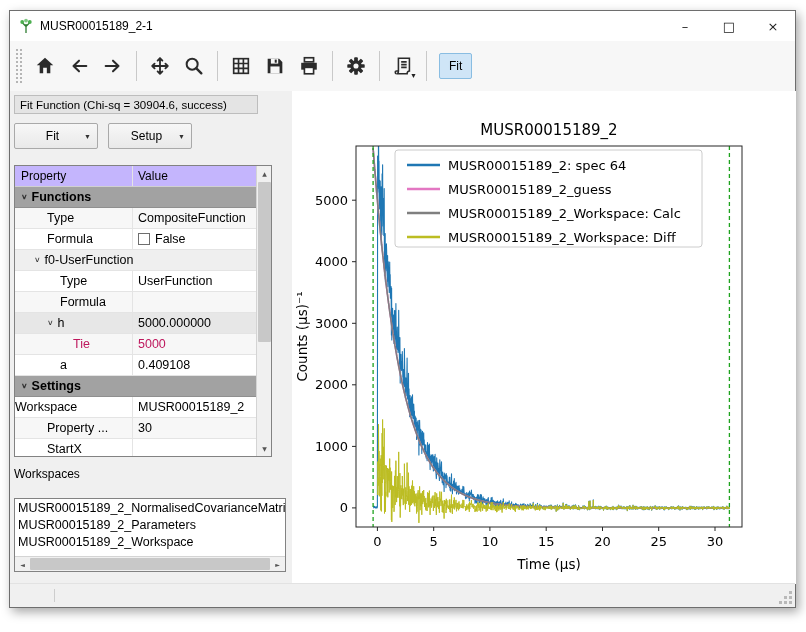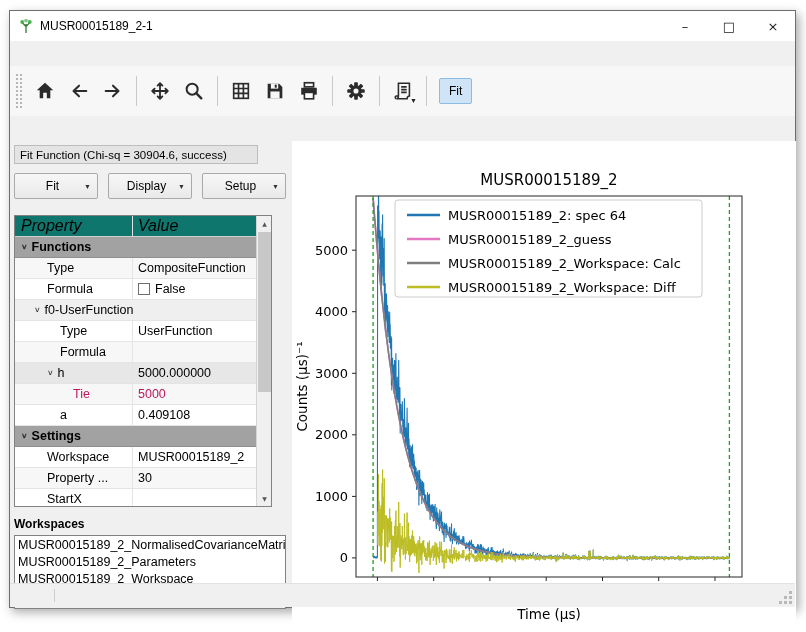--- a/index.html
+++ b/index.html
@@ -1,19 +1,19 @@
 <!DOCTYPE html>
 <html><head>
 <meta charset="utf-8">
 <style>
   html,body{margin:0;padding:0;width:806px;height:632px;background:#ffffff;
     font-family:"Liberation Sans",sans-serif;-webkit-font-smoothing:antialiased;overflow:hidden;}
   *{box-sizing:border-box;}
   .window{position:absolute;left:9px;top:10px;width:787px;height:598px;background:#f0f0f0;
-    border:1px solid #6e6e6e;box-shadow:3px 4px 10px rgba(0,0,0,.35);display:flex;flex-direction:column;gap:25px;}
+    border:1px solid #6e6e6e;box-shadow:3px 4px 10px rgba(0,0,0,.35);display:flex;flex-direction:column;}
   
   .titlebar{height:30px;background:#ffffff;display:flex;align-items:center;padding-left:8px;flex:0 0 auto;}
   .titlebar .ticon{width:16px;height:16px;margin-right:6px;flex:0 0 auto;}
   .titlebar .ttext{font-size:12px;color:#000;flex:1 1 auto;}
   .wctrl{width:44px;height:30px;display:flex;align-items:center;justify-content:center;
     font-size:13px;color:#222;cursor:default;font-family:"DejaVu Sans",sans-serif;}
   
   .toolbar{height:50px;background:#f7f7f7;display:flex;align-items:center;padding:0 6px;flex:0 0 auto;}
   .drag-handle{width:6px;height:34px;margin:0 6px 0 0;border-left:2px dotted #b5b5b5;border-right:2px dotted #b5b5b5;}
   .tbtn{width:34px;height:34px;display:flex;align-items:center;justify-content:center;border-radius:3px;}
@@ -36,38 +36,38 @@
   .qbtn{width:84px;height:26px;background:linear-gradient(#f7f7f7,#e9e9e9);border:1px solid #a9a9a9;
     border-radius:2px;font-size:12px;color:#000;display:flex;align-items:center;justify-content:center;gap:0;padding:0 6px;}
   .qbtn .lbl{flex:1 1 auto;text-align:center;}
   .qbtn .arr{font-size:7px;color:#333;}
   
   .prop-table{position:relative;margin-top:16px;width:258px;height:292px;background:#ffffff;
     border:1px solid #828282;overflow:hidden;font-size:12.5px;color:#000;}
   .pt-inner{position:absolute;left:0;top:0;right:15px;bottom:0;overflow:hidden;}
   .prow{display:flex;height:21px;line-height:20px;border-bottom:1px solid #e4e4e4;background:#fff;}
   .prow:nth-child(even){background:#f7f7f7;}
-  .prow.header{background:#0f766e;font-size:16px;border-bottom:1px solid #d0d0d0;font-style:italic;}
+  .prow.header{background:#c4b5fd;font-size:12px;border-bottom:1px solid #d0d0d0;}
   .prow.section{background:#a2a2a2;font-weight:700;border-bottom:1px solid #8f8f8f;}
   .prow.group{background:#efefef;}
   .prow.shaded{background:#e7e7e7;}
   .pcell{overflow:hidden;white-space:nowrap;}
   .pname{width:118px;flex:0 0 auto;border-right:1px solid #e4e4e4;display:flex;align-items:center;}
   .pval{flex:1 1 auto;padding-left:5px;display:flex;align-items:center;}
   .pval.muted,.pname.muted{color:#be185d;}
   .chev{font-size:9px;color:#333;margin-right:4px;transform:scaleY(.8);display:inline-block;}
   .cbx{width:12px;height:12px;border:1px solid #6e6e6e;background:#fff;display:inline-block;margin-right:5px;flex:0 0 auto;}
   
   .vscroll{position:absolute;top:0;right:0;bottom:0;width:15px;background:#f0f0f0;border-left:1px solid #d4d4d4;}
   .vscroll .sarrow{position:absolute;left:0;width:15px;height:15px;display:flex;align-items:center;justify-content:center;
     font-size:6px;color:#555;font-family:"DejaVu Sans",sans-serif;}
   .vscroll .up{top:0;} .vscroll .down{bottom:0;}
   .vscroll .thumb{position:absolute;left:1px;width:13px;top:16px;height:160px;background:#c8c8c8;border-radius:1px;}
   
-  .ws-label{margin:10px 0 4px 0;font-size:12px;color:#000;font-weight:bold;}
+  .ws-label{margin:10px 0 17px 0;font-size:12px;color:#000;}
   .ws-list{width:272px;height:74px;background:#fff;border:1px solid #828282;position:relative;
     font-size:12.5px;color:#000;overflow:hidden;padding:1px 0 0 3px;}
   .ws-item{height:17px;line-height:17px;white-space:nowrap;}
   .hscroll{position:absolute;left:0;right:0;bottom:0;height:15px;background:#f0f0f0;border-top:1px solid #d4d4d4;display:flex;}
   .hscroll .harrow{width:15px;height:14px;display:flex;align-items:center;justify-content:center;font-size:6px;color:#555;
     font-family:"DejaVu Sans",sans-serif;flex:0 0 auto;}
   .hscroll .hthumb{flex:1 1 auto;background:#c8c8c8;margin:1px 0;border-radius:1px;}
   
   .statusbar{height:24px;background:#f0f0f0;flex:0 0 auto;position:relative;border-top:1px solid #e2e2e2;}
   .sb-sep{position:absolute;left:44px;top:5px;width:1px;height:13px;background:#cdcdcd;}
@@ -183,24 +183,20 @@
 
   <div class="main">
     <div class="left-panel">
       <div class="fit-header">Fit Function (Chi-sq = 30904.6, success)</div>
       <div class="menu-row">
         <div class="qbtn">
           <span class="lbl">Fit</span>
             <span class="arr">▼</span>
         </div>
         <div class="qbtn">
-          <span class="lbl">Display</span>
-            <span class="arr">▼</span>
-        </div>
-        <div class="qbtn">
           <span class="lbl">Setup</span>
             <span class="arr">▼</span>
         </div>
       </div>
 
       <div class="prop-table">
         <div class="pt-inner">
           <div class="prow header">
             <div class="pcell pname" style="padding-left:6px">Property</div>
             <div class="pcell pval">Value</div>
@@ -260,21 +256,21 @@
                 </div>
                 <div class="pcell pval">0.409108</div>
               </div>
               <div class="prow section">
                 <div class="pcell" style="display:flex;align-items:center;padding-left:6px">
                   <span class="chev">∨</span>
                   <span>Settings</span>
                 </div>
               </div>
               <div class="prow ">
-                <div class="pcell pname" style="padding-left: 32px; align-items: center;">
+                <div class="pcell pname" style=" align-items: center;">
                   <span>Workspace</span>
                 </div>
                 <div class="pcell pval">MUSR00015189_2</div>
               </div>
               <div class="prow ">
                 <div class="pcell pname" style="padding-left: 32px;">
                   <span>Property ...</span>
                 </div>
                 <div class="pcell pval">30</div>
               </div>

